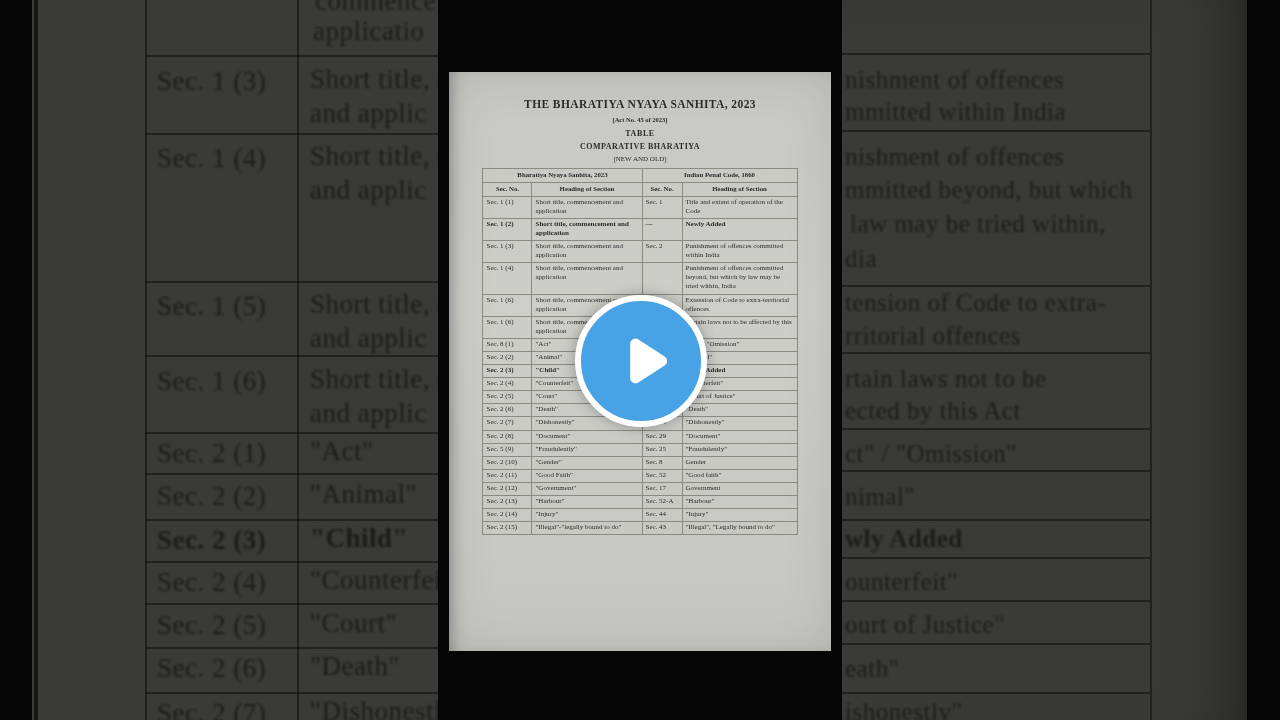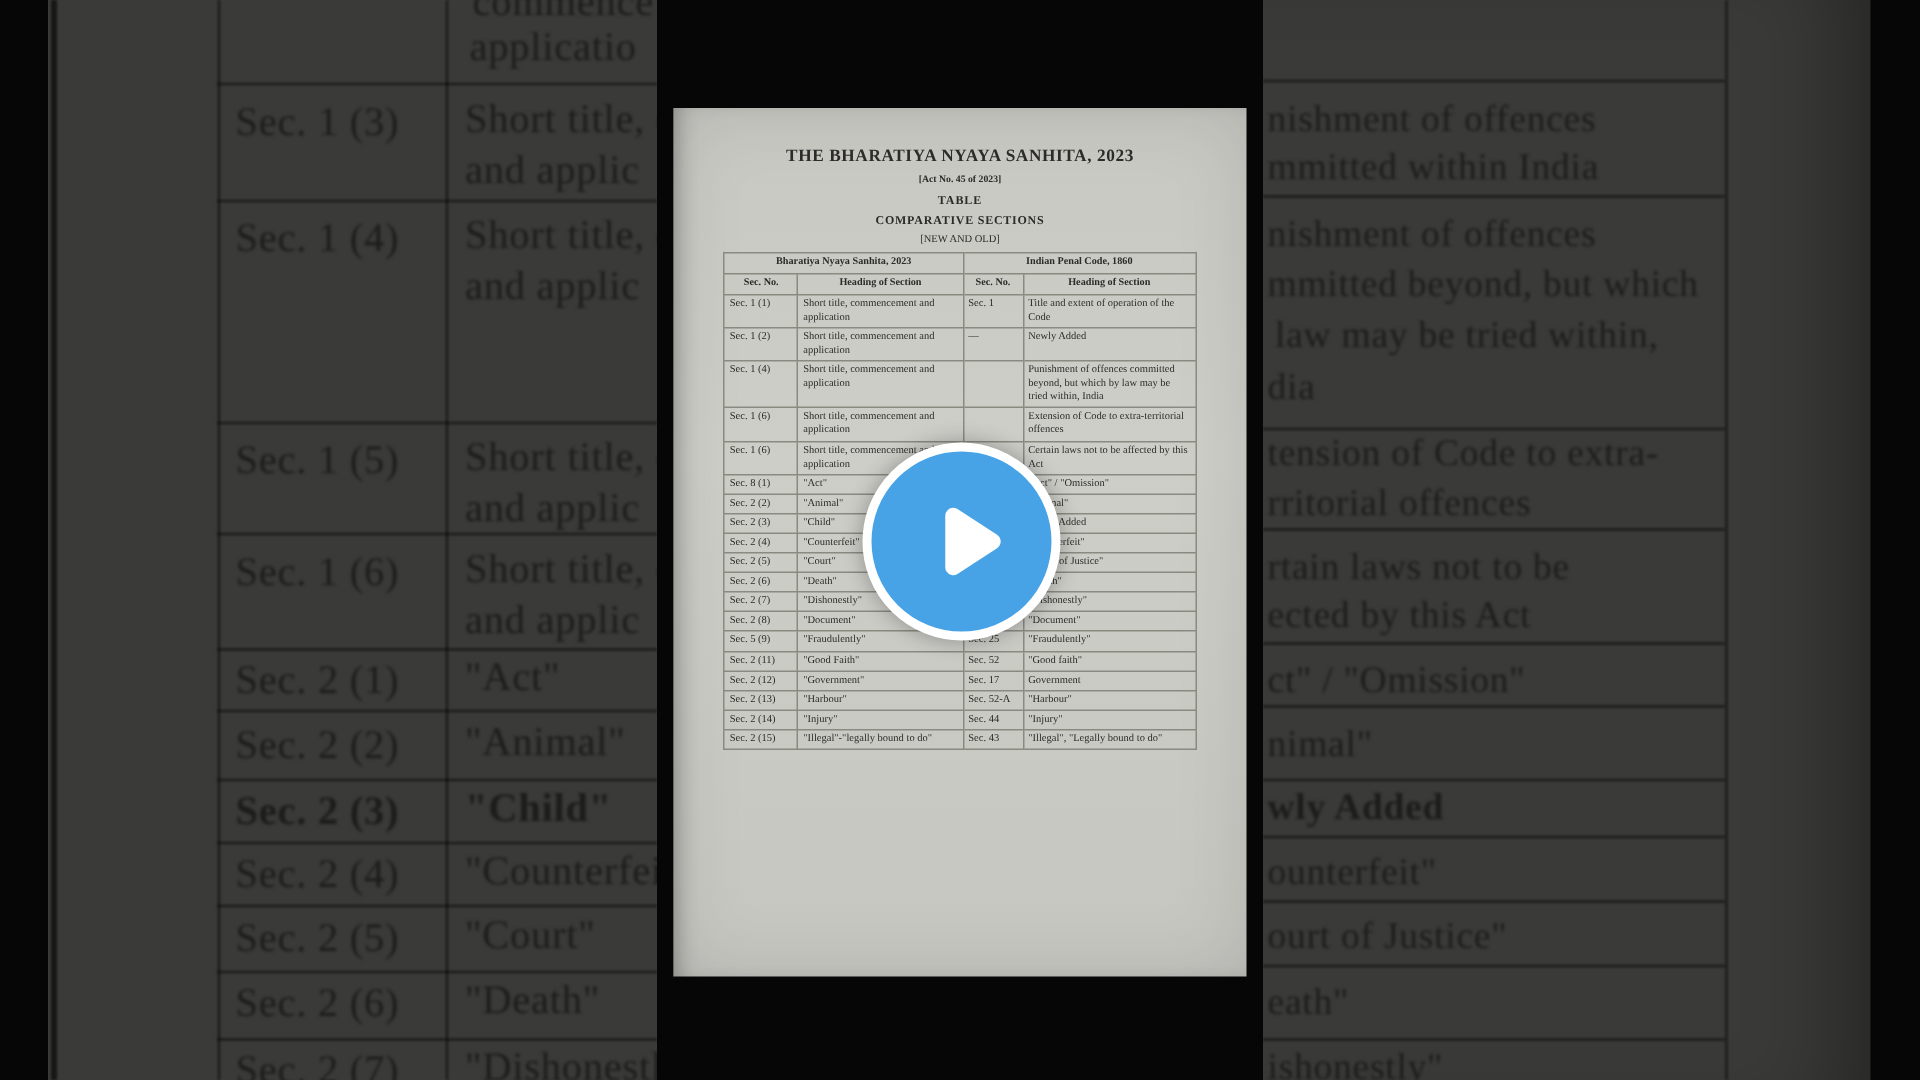--- a/index.html
+++ b/index.html
@@ -26,21 +26,21 @@
   .page .tlabel{font-size:8px;font-weight:bold;margin-top:6px;letter-spacing:.6px;}
   .page .subtitle{font-size:8px;font-weight:bold;margin-top:4px;letter-spacing:.5px;}
   .page .newold{font-size:7px;font-weight:normal;margin-top:4px;}
   table.cmp{margin:5px auto 0;border-collapse:collapse;width:314px;table-layout:fixed;
             font-size:7px;color:#2c2b29;}
   table.cmp th,table.cmp td{border:1px solid #8a8a81;padding:1px 2px 2px 3px;
             vertical-align:top;line-height:1.3;}
   table.cmp thead th{text-align:center;font-weight:bold;font-size:6.8px;padding:2px 1px;}
   table.cmp td{text-align:left;}
   table.cmp td:nth-child(1),table.cmp td:nth-child(3){white-space:nowrap;overflow:hidden;}
-  table.cmp tr.b td{font-weight:normal;}
+  table.cmp tr.b td{font-weight:bold;}
   
   .play{position:absolute;left:575px;top:295px;width:132px;height:132px;border-radius:50%;
         background:#47a3e6;border:6px solid #ffffff;box-sizing:border-box;cursor:pointer;
         display:flex;align-items:center;justify-content:center;
         box-shadow:0 0 14px rgba(0,0,0,.30);}
   .play svg{width:66px;height:66px;margin-left:10px;}
 </style>
 </head>
 <body>
 
@@ -119,21 +119,21 @@
       <span class="bt" style="left: 3px; top: 568px;">ounterfeit"</span>
       <span class="bt" style="left: 3px; top: 611px;">ourt of Justice"</span>
       <span class="bt" style="left: 3px; top: 655px;">eath"</span>
       <span class="bt" style="left: 3px; top: 698px;">ishonestly"</span>
     </div>
 
   <div class="page">
     <div class="title">THE BHARATIYA NYAYA SANHITA, 2023</div>
     <div class="actno">[Act No. 45 of 2023]</div>
     <div class="tlabel">TABLE</div>
-    <div class="subtitle">COMPARATIVE SECTIONS</div>
+    <div class="subtitle">COMPARATIVE BHARATIYA</div>
     <div class="newold">[NEW AND OLD]</div>
     <table class="cmp">
       <colgroup>
         <col style="width:49px">
           <col style="width:110px">
           <col style="width:40px">
           <col style="width:115px">
       </colgroup>
       <thead>
         <tr>
@@ -154,20 +154,26 @@
             <td>Sec. 1</td>
             <td>Title and extent of operation of the Code</td>
           </tr>
           <tr class="b">
             <td>Sec. 1 (2)</td>
             <td>Short title, commencement and application</td>
             <td>—</td>
             <td>Newly Added</td>
           </tr>
           <tr>
+            <td>Sec. 1 (3)</td>
+            <td>Short title, commencement and application</td>
+            <td>Sec. 2</td>
+            <td>Punishment of offences committed within India</td>
+          </tr>
+          <tr>
             <td>Sec. 1 (4)</td>
             <td>Short title, commencement and application</td>
             <td></td>
             <td>Punishment of offences committed beyond, but which by law may be tried within, India</td>
           </tr>
           <tr>
             <td>Sec. 1 (6)</td>
             <td>Short title, commencement and application</td>
             <td></td>
             <td>Extension of Code to extra-territorial offences</td>
@@ -224,20 +230,26 @@
             <td>Sec. 2 (8)</td>
             <td>"Document"</td>
             <td>Sec. 29</td>
             <td>"Document"</td>
           </tr>
           <tr>
             <td>Sec. 5 (9)</td>
             <td>"Fraudulently"</td>
             <td>Sec. 25</td>
             <td>"Fraudulently"</td>
+          </tr>
+          <tr>
+            <td>Sec. 2 (10)</td>
+            <td>"Gender"</td>
+            <td>Sec. 8</td>
+            <td>Gender</td>
           </tr>
           <tr>
             <td>Sec. 2 (11)</td>
             <td>"Good Faith"</td>
             <td>Sec. 52</td>
             <td>"Good faith"</td>
           </tr>
           <tr>
             <td>Sec. 2 (12)</td>
             <td>"Government"</td>

